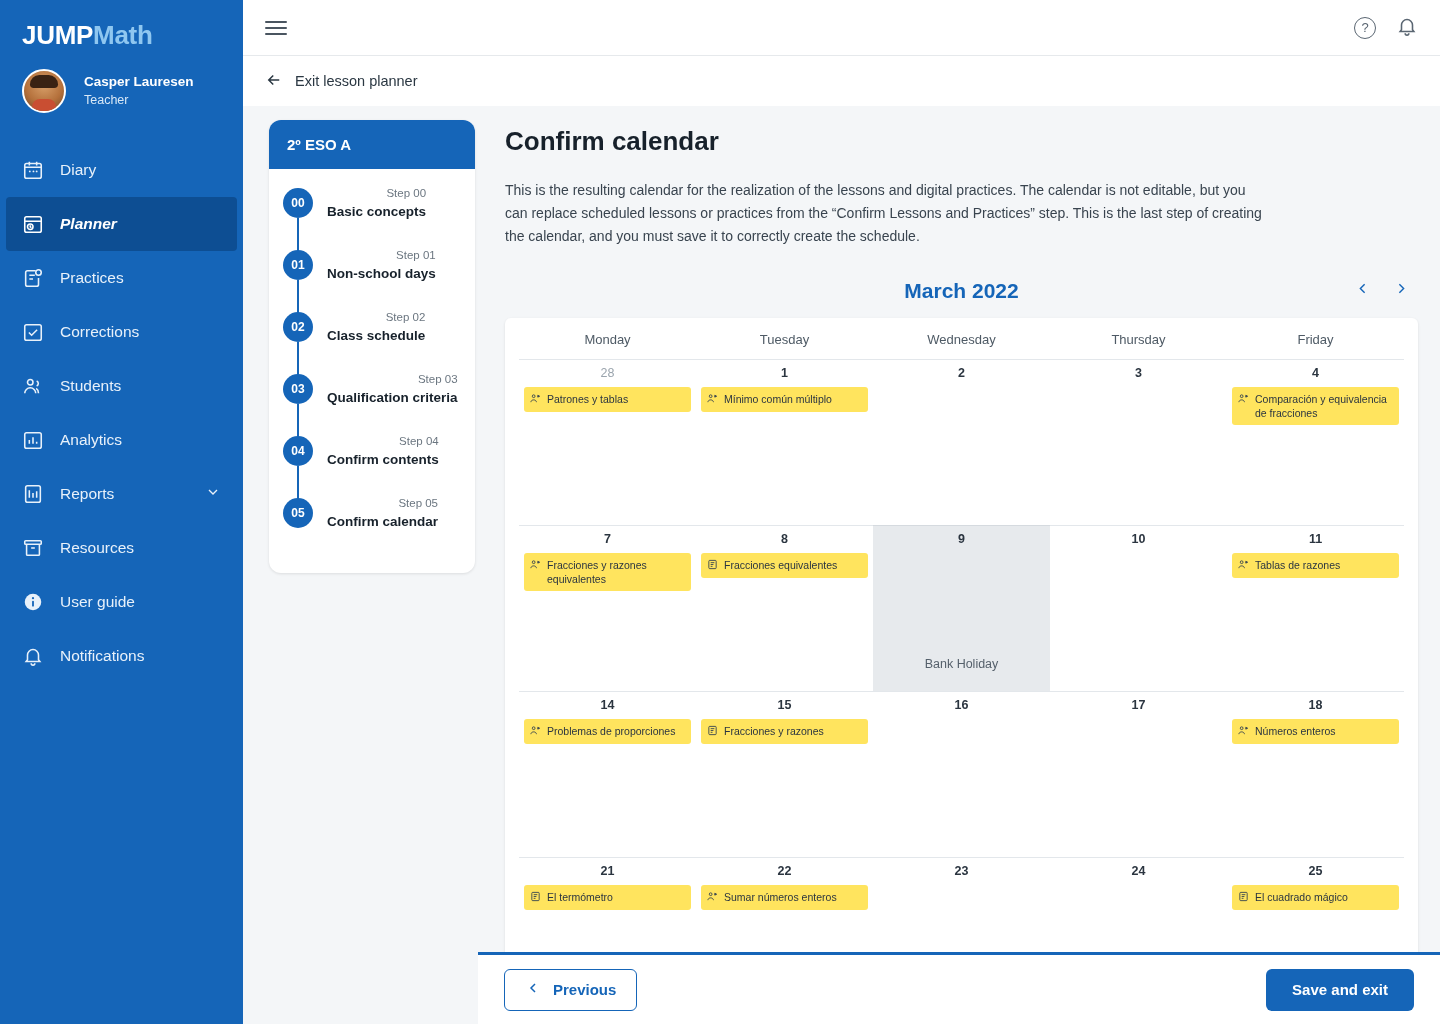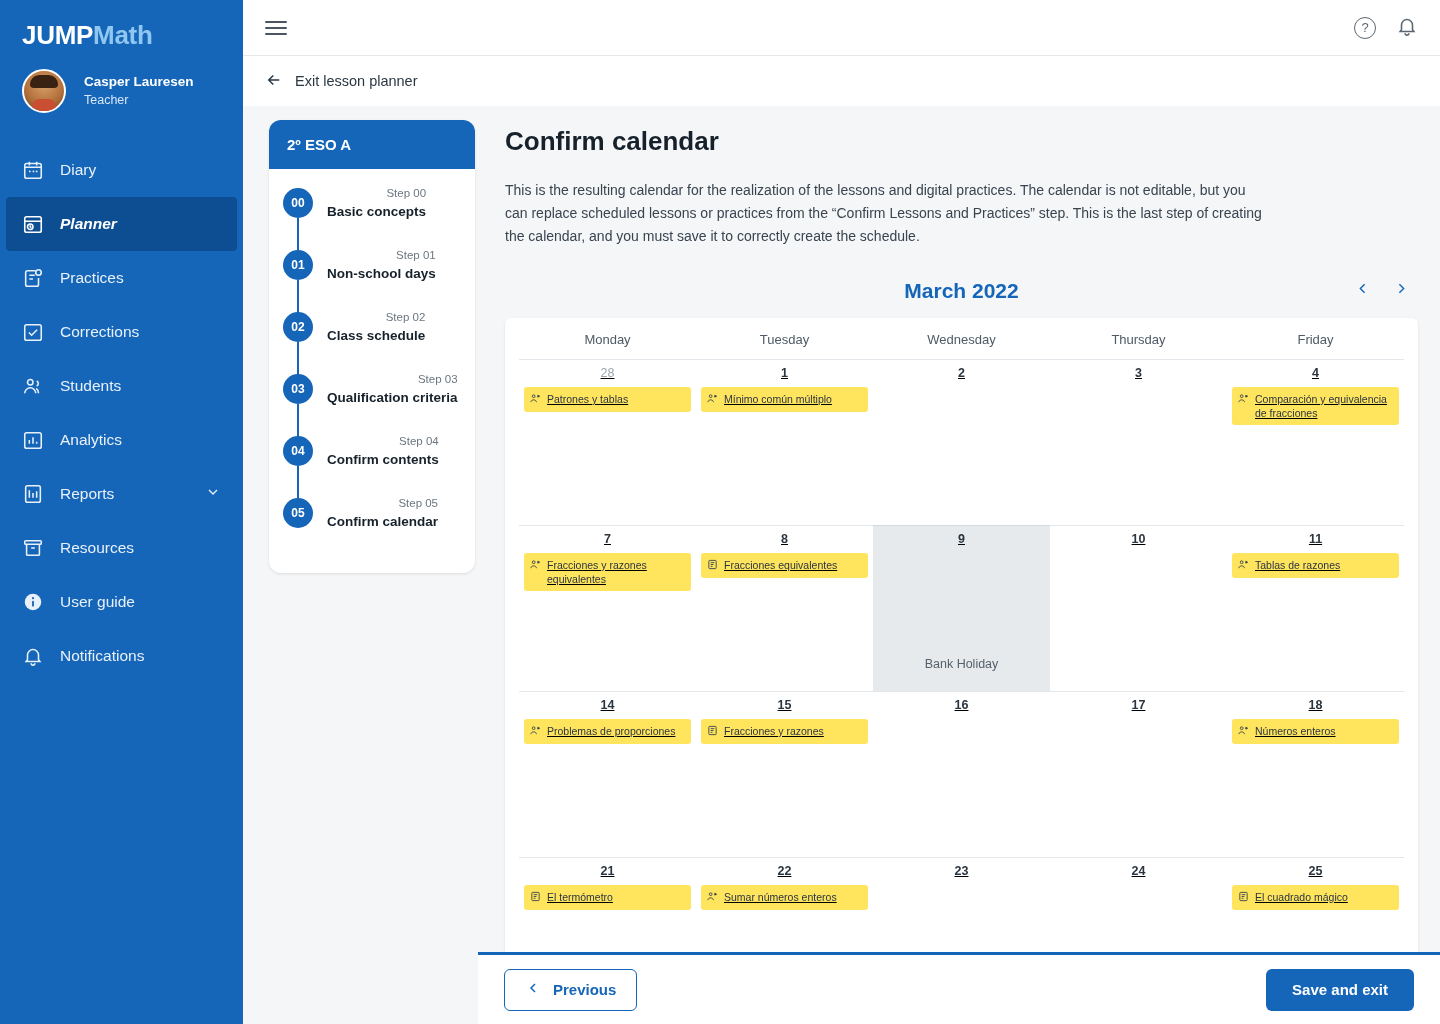--- a/index.html
+++ b/index.html
@@ -117,21 +117,21 @@
   .calendar {
     margin-top: 10px; background: #ffffff; border-radius: 6px;
     box-shadow: 0 1px 3px rgba(0,0,0,0.10);
     padding: 0 14px 10px 14px;
     height: 644px; overflow: hidden;
   }
   .cal-head { display: grid; grid-template-columns: repeat(5, 1fr); }
   .cal-head div {
     text-align: center; font-size: 13px; color: #4e5a65; padding: 14px 0 12px 0;
   }
-  .cal-grid { display: grid; grid-template-columns: repeat(5, 1fr); text-decoration: underline; }
+  .cal-grid { display: grid; grid-template-columns: repeat(5, 1fr); }
   .cell {
     border-top: 1px solid #e3e7eb; min-height: 166px; padding: 6px 5px 0 5px;
     position: relative;
   }
   .cell.holiday { background: #e7eaed; border-top-color: #d5dadf; }
   .daynum { text-align: center; font-size: 12.5px; color: #2b3540; font-weight: bold; margin-bottom: 7px; }
   .daynum.muted { color: #9aa4ad; font-weight: normal; }
   .event {
     background: #ffe45e; border-radius: 3px; padding: 5px 6px;
     font-size: 10.5px; color: #2b3540; line-height: 1.35;

